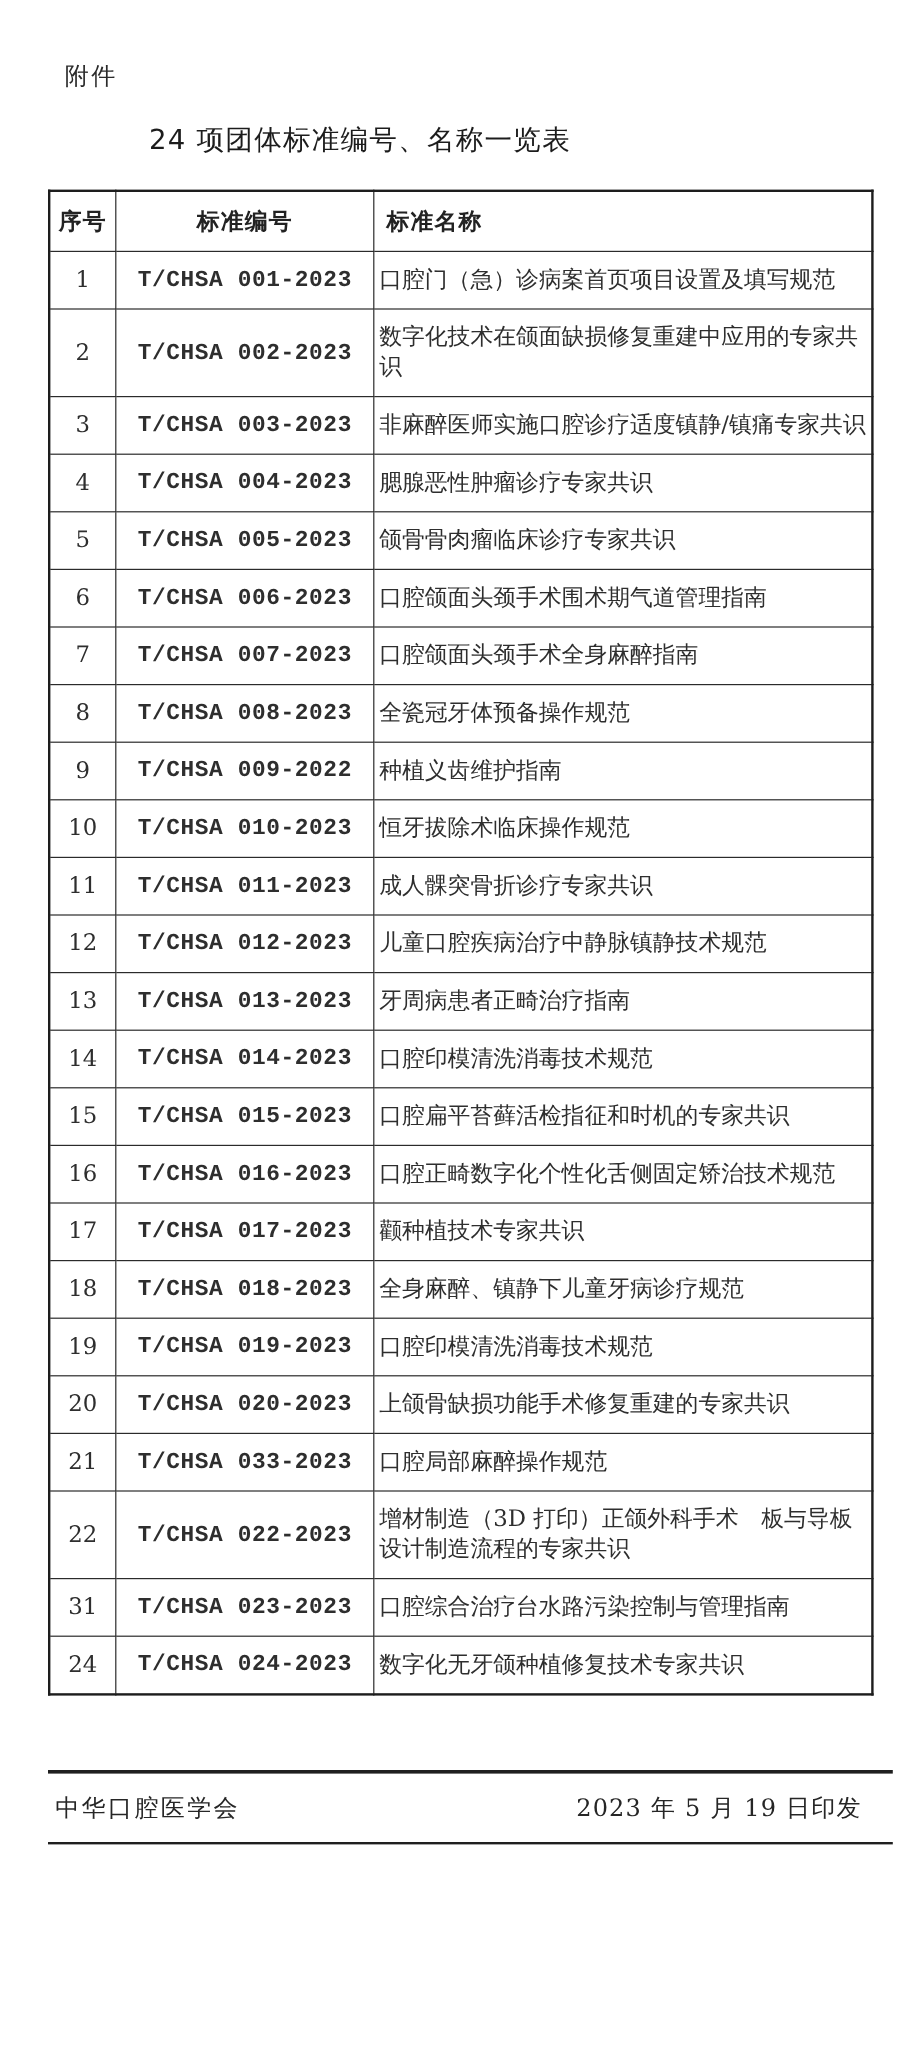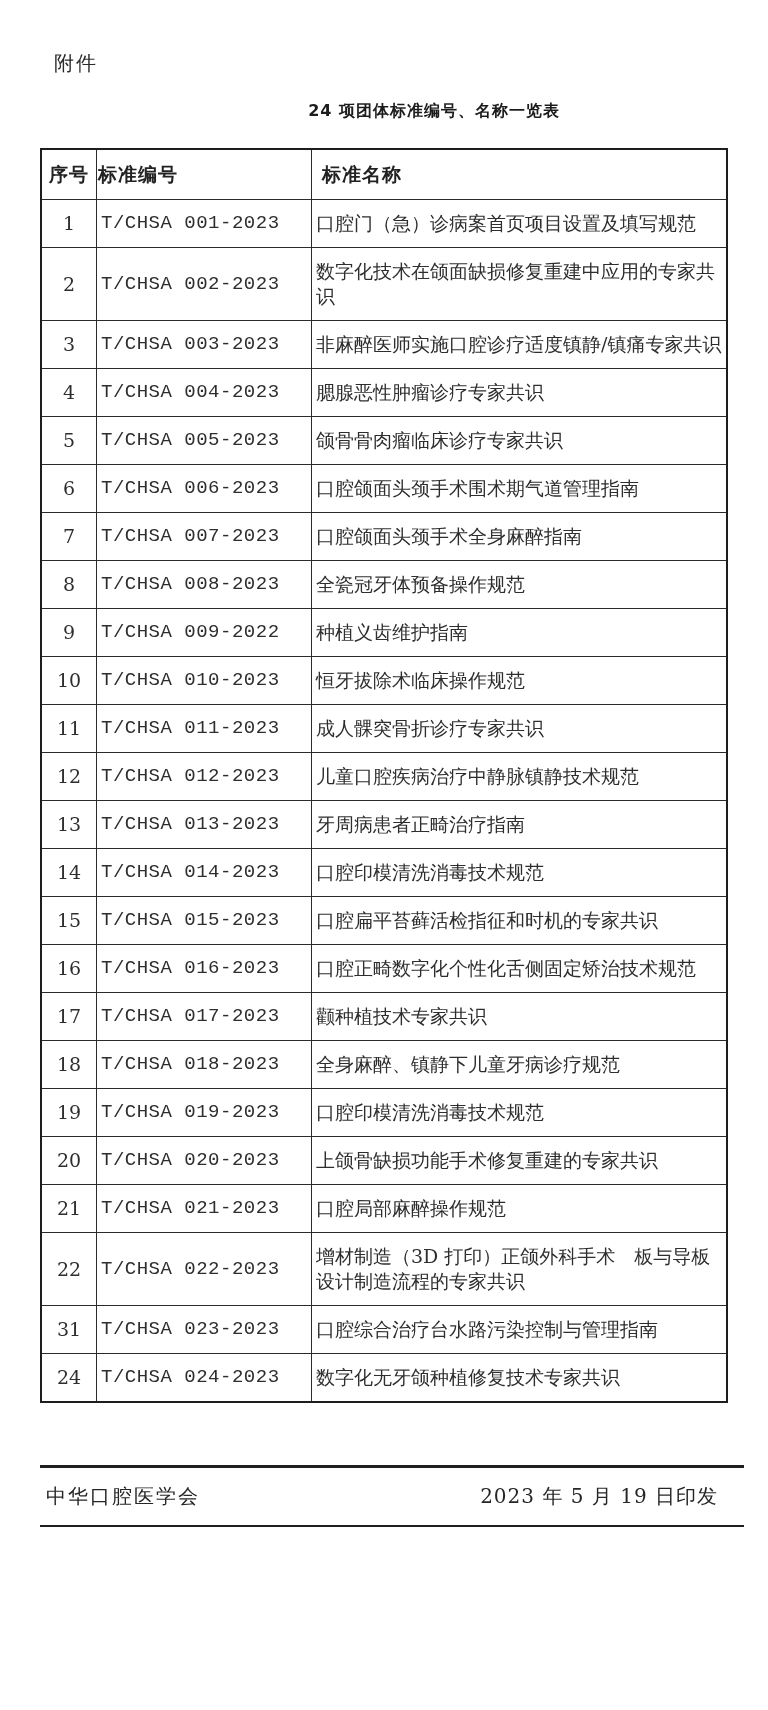--- a/index.html
+++ b/index.html
@@ -19,25 +19,25 @@
     box-sizing: border-box;
   }
   .attachment {
     font-size: 20px;
     color: #2a2a2a;
     margin: 0 0 24px 14px;
     letter-spacing: 2px;
   }
   .title {
     font-family: "DejaVu Sans", "Liberation Sans", sans-serif;
-    font-size: 16px;
-    font-weight: bold;
+    font-size: 23px;
+    font-weight: normal;
     color: #1c1c1c;
     width: 520px;
-    text-align: right;
+    text-align: center;
     margin: 0 0 26px 0;
     letter-spacing: 1px;
   }
   table.standards {
     border-collapse: collapse;
     table-layout: fixed;
     width: 688px;
     border: 2px solid #1d1d1d;
   }
   table.standards th,
@@ -55,25 +55,26 @@
   table.standards td {
     font-size: 19px;
     line-height: 25px;
     padding: 11px 4px;
     vertical-align: middle;
     color: #2e2e2e;
   }
   .c-no  { width: 52px;  text-align: center; }
   .c-code {
     width: 212px;
-    text-align: left;
+    text-align: center;
     font-family: "Liberation Mono", "DejaVu Sans Mono", monospace;
     font-size: 18px;
     letter-spacing: 0.5px;
     white-space: nowrap;
+    font-weight: bold;
   }
   .c-name {
     text-align: left;
     padding-left: 10px;
     padding-right: 8px;
   }
   .colophon {
     margin-top: 62px;
     margin-right: -16px;
     border-top: 3px solid #1f1f1f;
@@ -221,21 +222,21 @@
   </tr>
 
   <tr>
     <td class="c-no">20</td>
     <td class="c-code">T/CHSA 020-2023</td>
     <td class="c-name">上颌骨缺损功能手术修复重建的专家共识</td>
   </tr>
 
   <tr>
     <td class="c-no">21</td>
-    <td class="c-code">T/CHSA 021-2023</td>
+    <td class="c-code">T/CHSA 033-2023</td>
     <td class="c-name">口腔局部麻醉操作规范</td>
   </tr>
 
   <tr>
     <td class="c-no">22</td>
     <td class="c-code">T/CHSA 022-2023</td>
     <td class="c-name">增材制造（3D 打印）正颌外科手术　板与导板设计制造流程的专家共识</td>
   </tr>
 
   <tr>

